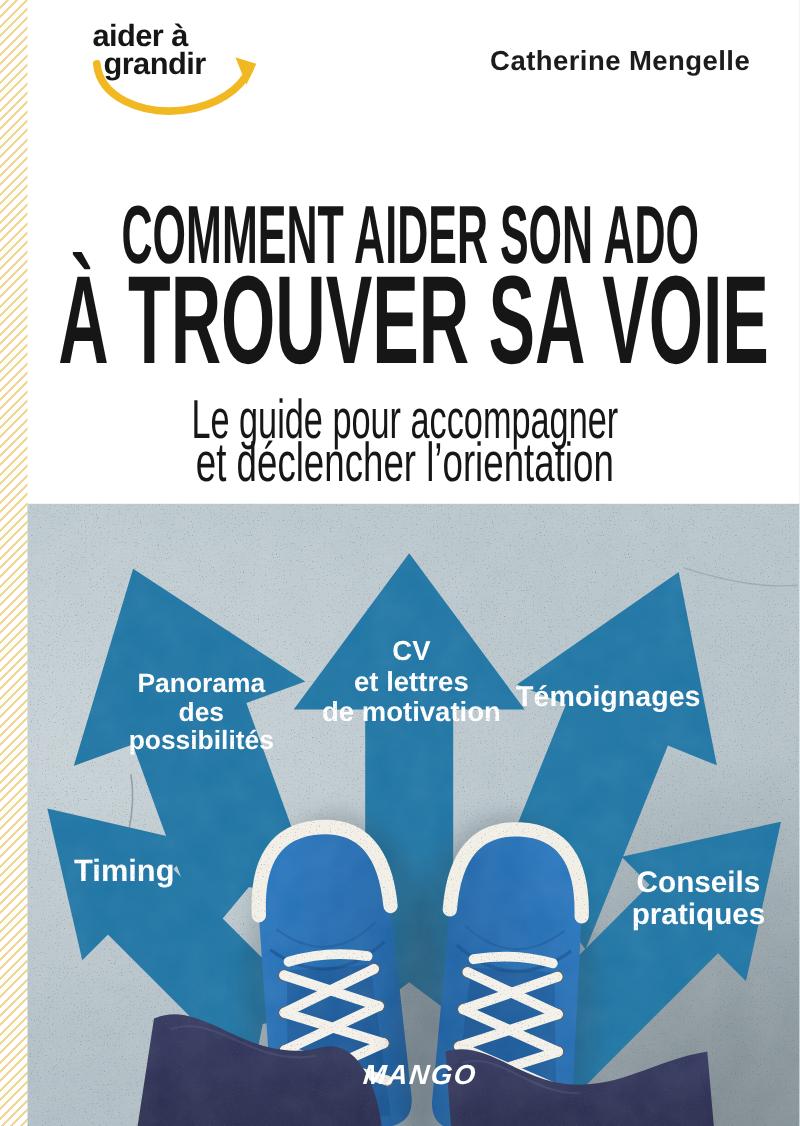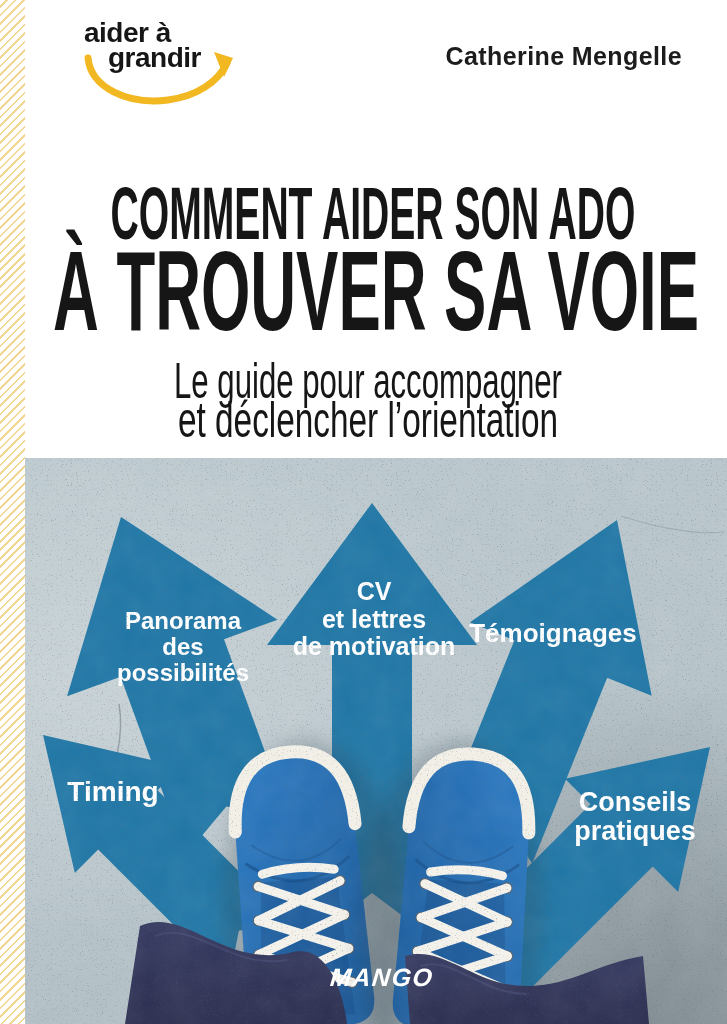--- a/index.html
+++ b/index.html
@@ -11,21 +11,21 @@
   
   .stripes{
     position:absolute;left:0;top:0;width:25px;height:1024px;
     background:repeating-linear-gradient(135deg,
       #ffffff 0 4.2px,
       var(--stripe-yellow,#f1d793) 4.2px 6px);
   }
   
   .logo{position:absolute;left:84px;top:20px;color:var(--title-black,#161616);
     font-weight:700;font-size:28px;letter-spacing:-0.5px;line-height:25px;}
-  .logo .l2{margin-left:24px;}
+  .logo .l2{margin-left:10px;}
   .logo-swoosh{position:absolute;left:80px;top:50px;}
   
   .author{position:absolute;top:42px;right:45px;font-size:25px;
     color:#1c1c1c;letter-spacing:0.4px;font-weight:700;}
   
   .title-svg{position:absolute;left:0;top:0;}
   .title-svg text{fill:var(--title-black,#161616);}
   .t-main{font-weight:700;}
   .t-sub{font-weight:400;}
   

